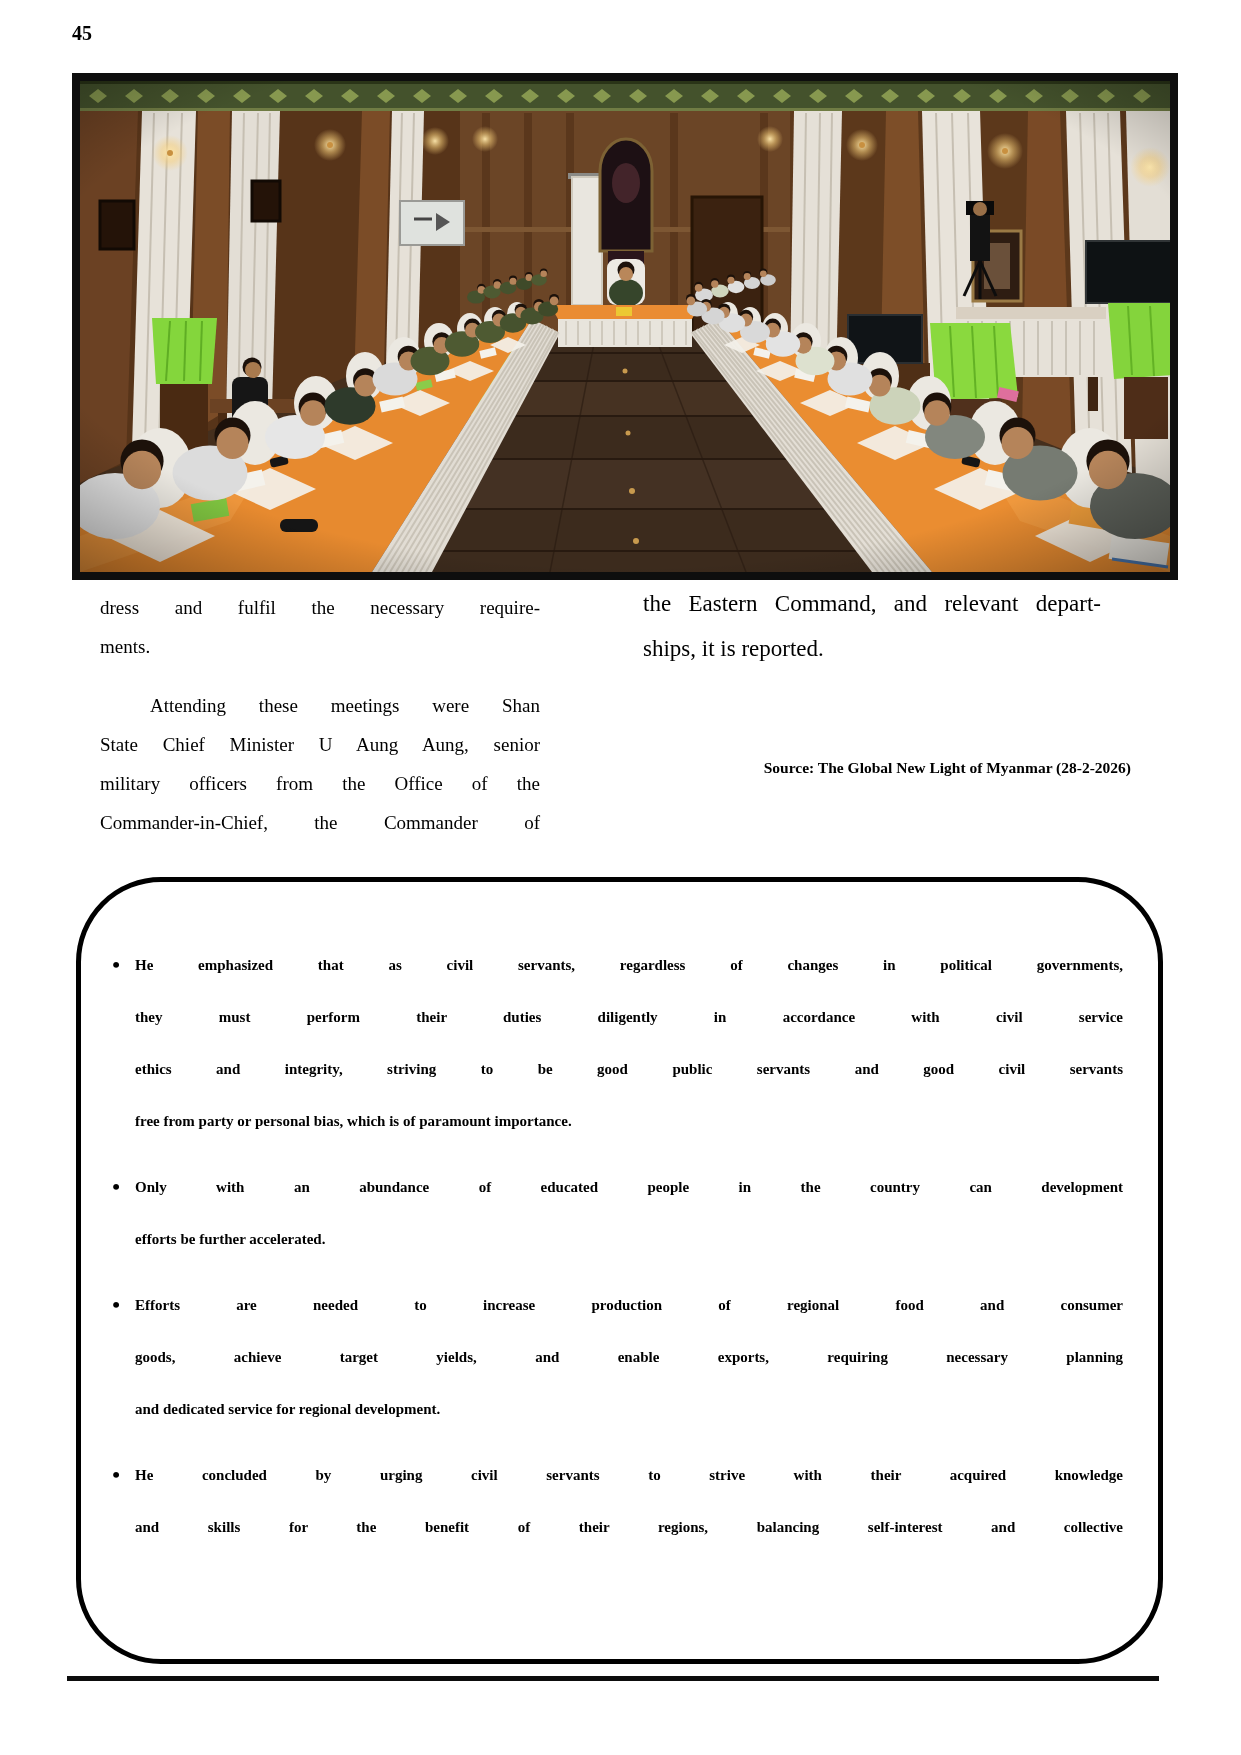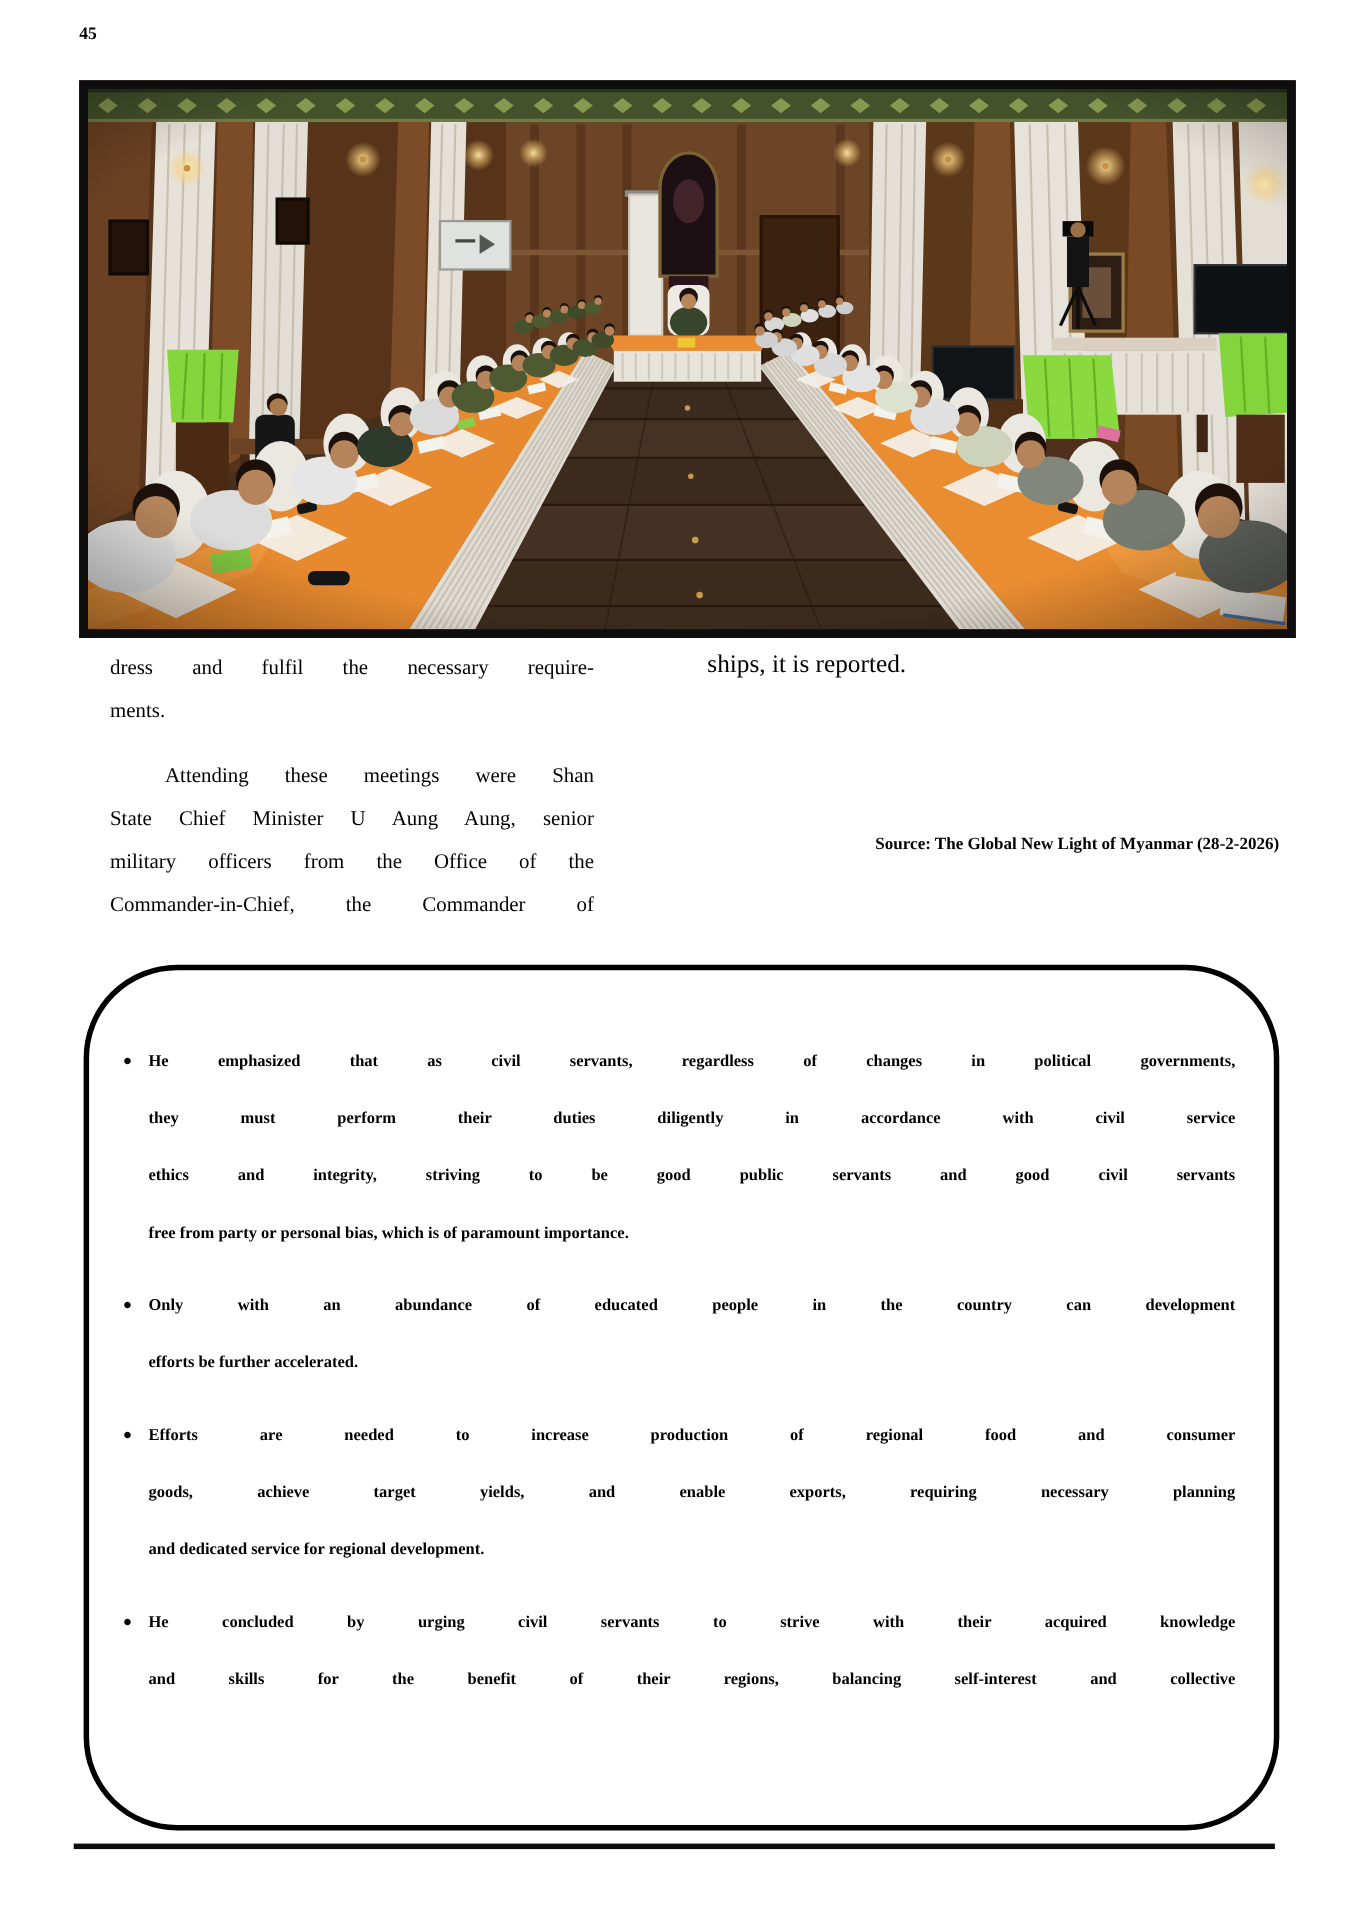--- a/index.html
+++ b/index.html
@@ -1,29 +1,29 @@
 <!DOCTYPE html>
 <html><head>
 <meta charset="utf-8">
 <style>
   html,body{margin:0;padding:0;background:#ffffff;}
   .page{position:relative;width:1241px;height:1755px;background:#fff;overflow:hidden;
         font-family:"Liberation Serif","DejaVu Serif",serif;color:#000;}
-  .pagenum{position:absolute;left:72px;top:22px;font-size:16px;font-weight:bold;}
+  .pagenum{position:absolute;left:72px;top:22px;font-size:20px;font-weight:bold;}
   .photo-frame{position:absolute;left:72px;top:73px;width:1106px;height:507px;
         border:8px solid #0e0e0e;box-sizing:border-box;background:#3a2514;}
   .photo-frame svg{display:block;width:100%;height:100%;}
   
   .colL{position:absolute;left:100px;top:588px;width:440px;font-size:19px;line-height:39px;}
   .colR{position:absolute;left:643px;top:581px;width:458px;font-size:23px;line-height:45px;}
   .jl{text-align:justify;text-align-last:justify;}
   .ll{text-align:left;}
   .indent{text-indent:50px;}
   .p2{margin-top:20px;}
-  .source{position:absolute;left:663px;top:758px;width:500px;text-align:right;
+  .source{position:absolute;left:631px;top:758px;width:500px;text-align:right;
         font-size:15.5px;font-weight:bold;line-height:20px;}
   
   .qbox{position:absolute;left:76px;top:877px;width:1087px;height:787px;box-sizing:border-box;
         border:5px solid #000;border-radius:85px;padding:57px 35px 0 16px;}
   .brow{display:flex;margin-bottom:14px;}
   .bmark{width:38px;flex:0 0 38px;text-align:center;font-size:22px;font-weight:bold;line-height:52px;}
   .btxt{flex:1;font-size:15px;font-weight:bold;line-height:52px;}
   .bl{text-align:justify;text-align-last:justify;}
   .bl.last{text-align:right;text-align-last:left;}
   .rule{position:absolute;left:67px;top:1676px;width:1092px;height:5px;background:#0d0d0d;}
@@ -426,20 +426,21 @@
     <div class="p2">
       <div class="jl indent">Attending these meetings were Shan</div>
       <div class="jl">State Chief Minister U Aung Aung, senior</div>
       <div class="jl">military officers from the Office of the</div>
       <div class="jl">Commander-in-Chief, the Commander of</div>
     </div>
   </div>
 
   <div class="colR">
     <div>
+      <div class="jl">the Eastern Command, and relevant depart-</div>
       <div class="ll">ships, it is reported.</div>
     </div>
   </div>
 
   <div class="source">Source: The Global New Light of Myanmar (28-2-2026)</div>
 
   <div class="qbox">
     <div class="brow">
       <div class="bmark">•</div>
       <div class="btxt">

